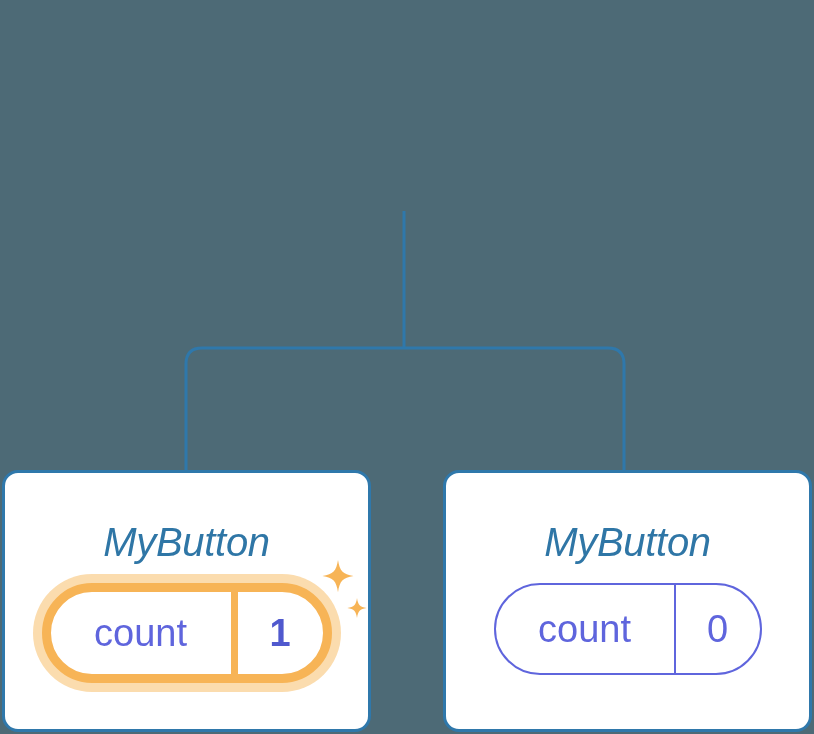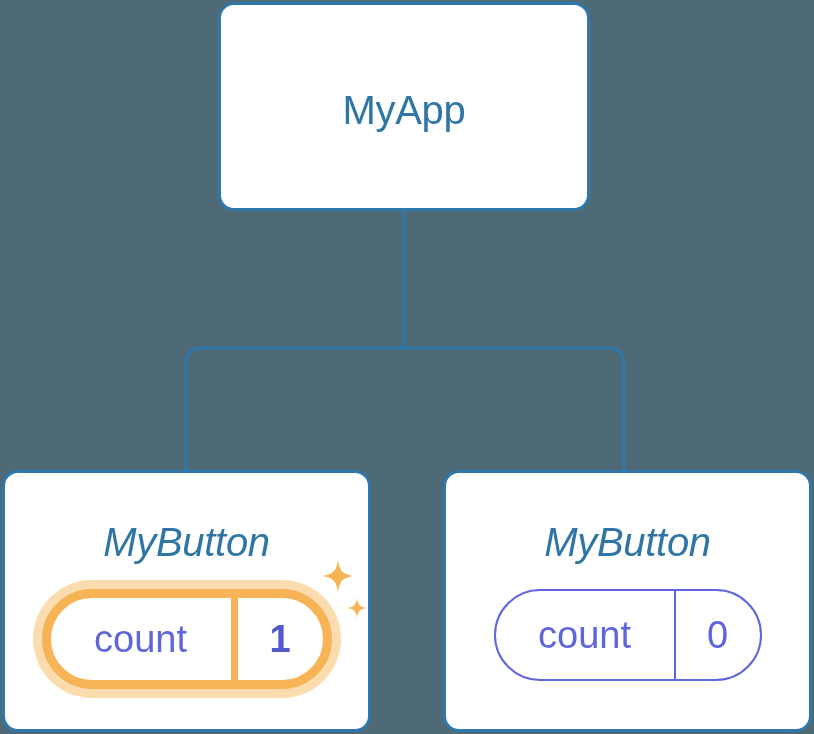--- a/index.html
+++ b/index.html
@@ -73,21 +73,20 @@
     top: 47px;
     font-style: italic;
   }
 
   
   .pill-wrap {
     position: absolute;
     left: 50%;
     transform: translateX(-50%);
     top: 110px;
-    margin-top: 6px;
   }
   .pill {
     position: relative;
     display: flex;
     align-items: stretch;
     height: 92px;
     border-radius: 46px;
     background: #ffffff;
     box-sizing: border-box;
   }
@@ -147,23 +146,20 @@
 
 <div id="stage">
 
   <svg class="connector-svg" viewBox="0 0 814 734" xmlns="http://www.w3.org/2000/svg">
 
     <path d="M 404 211 L 404 348" fill="none" stroke="#2f78ab" stroke-width="3"></path>
 
     <path d="M 186 470 L 186 364 Q 186 348 202 348 L 608 348 Q 624 348 624 364 L 624 470" fill="none" stroke="#2f78ab" stroke-width="3" stroke-linecap="butt"></path>
   </svg>
 
-  <div class="card card-root">
-    <div class="card-title">MyApp</div>
-  </div>
 
   <div class="card card-child-left">
     <div class="card-title">MyButton</div>
     <div class="pill-wrap">
       <div class="pill pill-highlight">
         <div class="pill-key">count</div>
         <div class="pill-val">1</div>
       </div>
     </div>
   </div>

